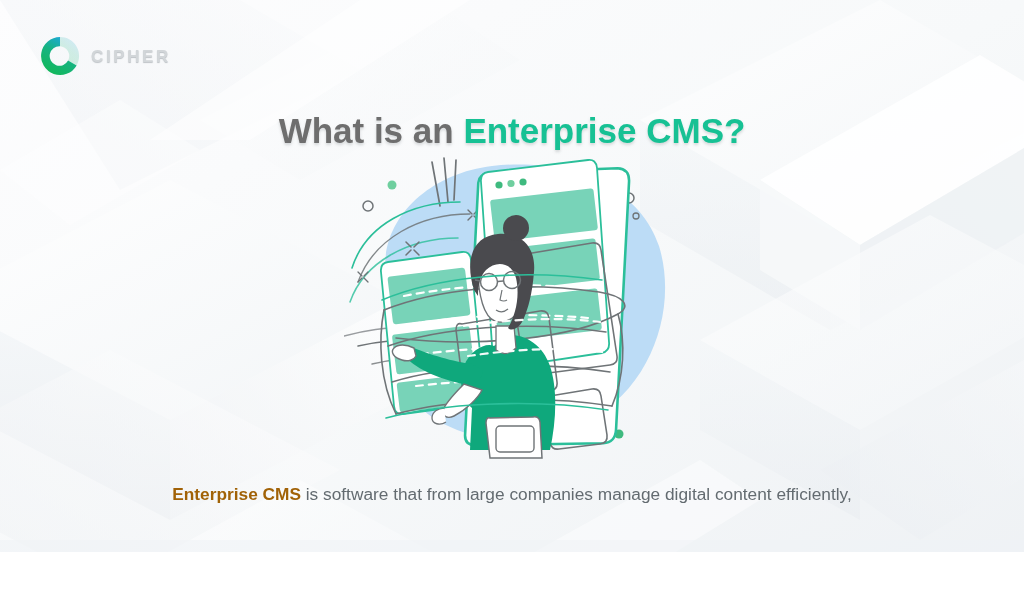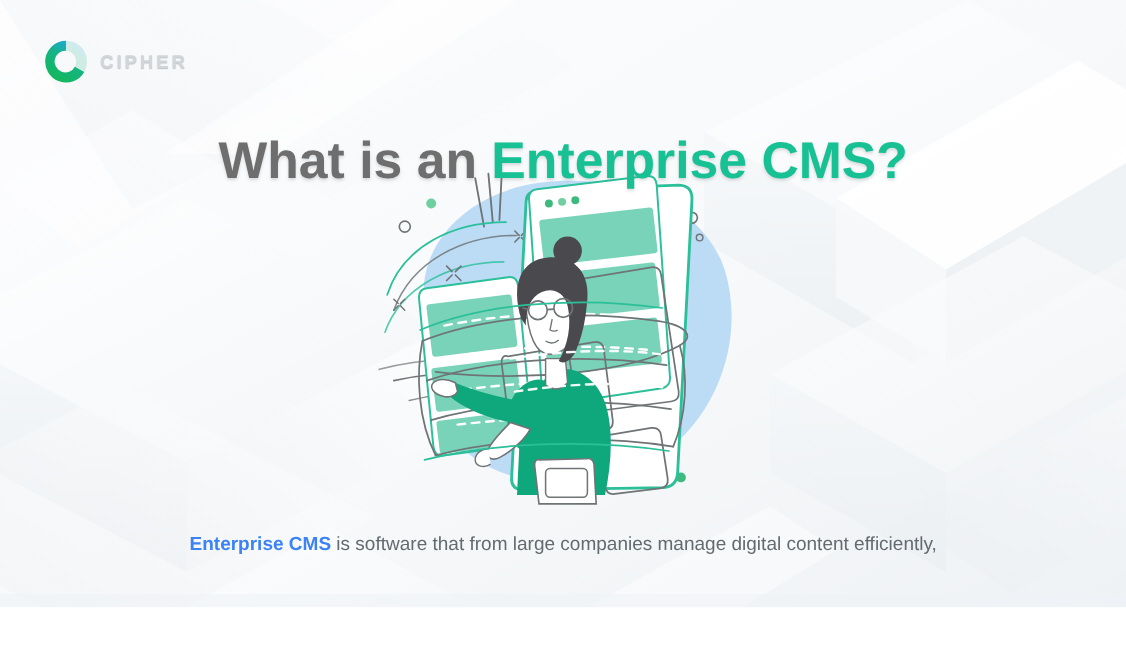--- a/index.html
+++ b/index.html
@@ -49,21 +49,21 @@
     white-space: nowrap;
   }
 
   
   #title {
     position: absolute;
     top: 88px;
     left: 0;
     width: 1024px;
     text-align: center;
-    font-size: 47px;
+    font-size: 35px;
     font-weight: bold;
     line-height: 1.15;
     color: #6e6e6e;
     text-shadow: 0 2px 3px rgba(130,135,140,0.30);
     z-index: 5;
     white-space: nowrap;
   }
   #title .accent { color: #17c194; }
 
   
@@ -83,21 +83,21 @@
     top: 482px;
     left: 108px;
     width: 808px;
     text-align: center;
     font-size: 17.3px;
     line-height: 1.42;
     color: #636b70;
     z-index: 5;
   }
   #body-copy .accent {
-    color: #3b82f6;
+    color: #a16207;
     font-weight: bold;
   }
   #body-copy .line { display: block; }
 </style>
 </head>
 <body>
 
 <div id="slide">
 
   <svg id="bg-pattern" viewBox="0 0 1024 611" preserveAspectRatio="none">

